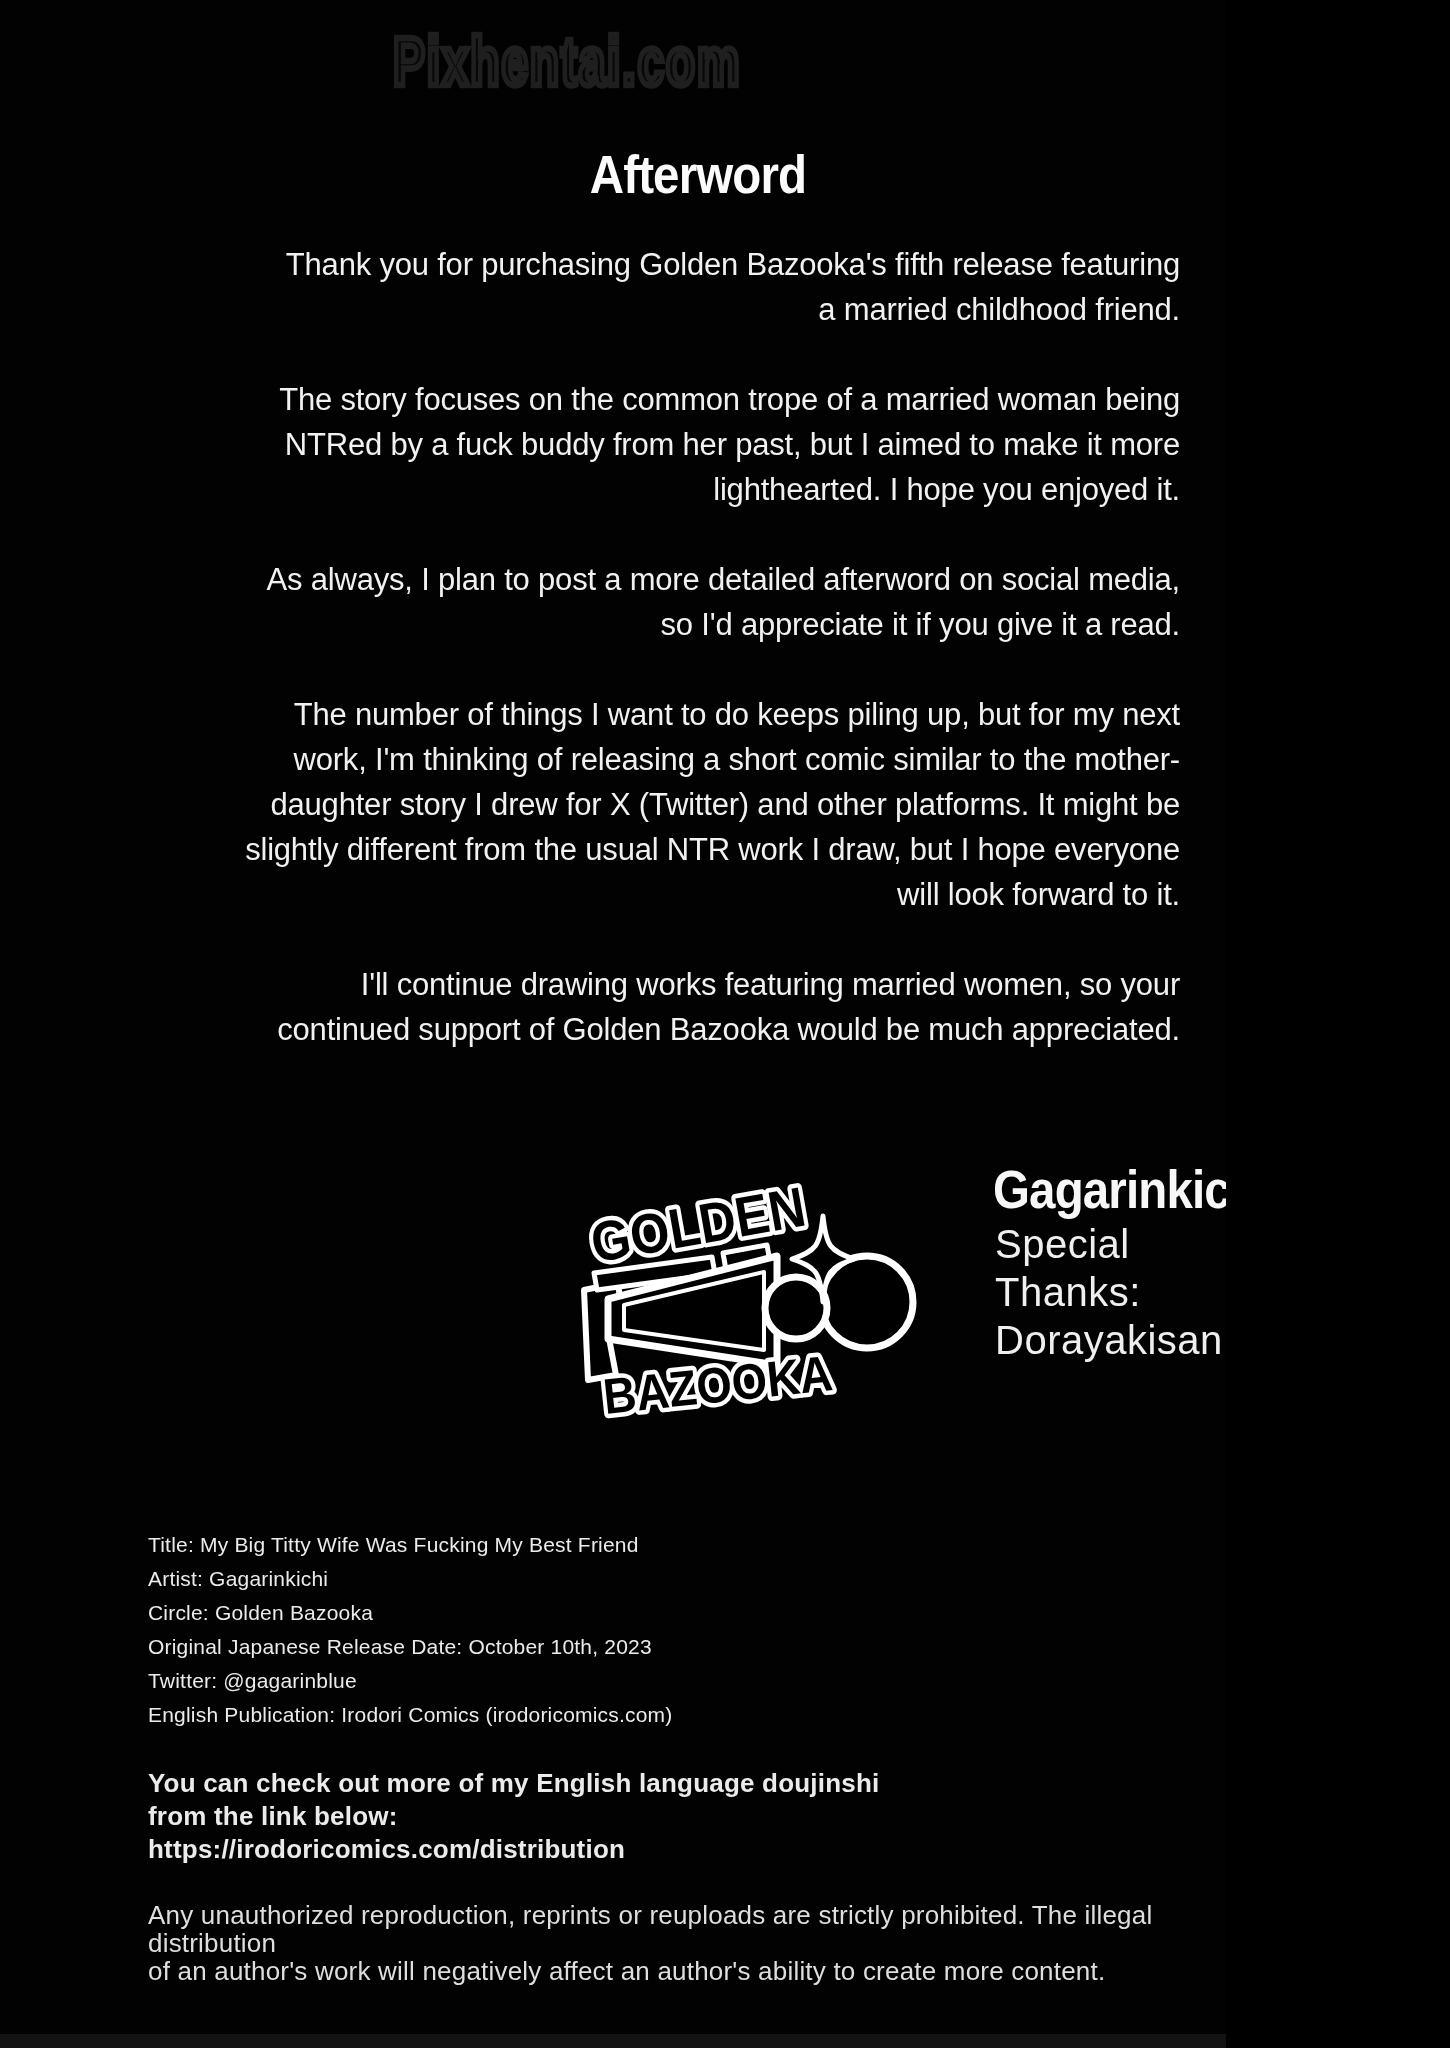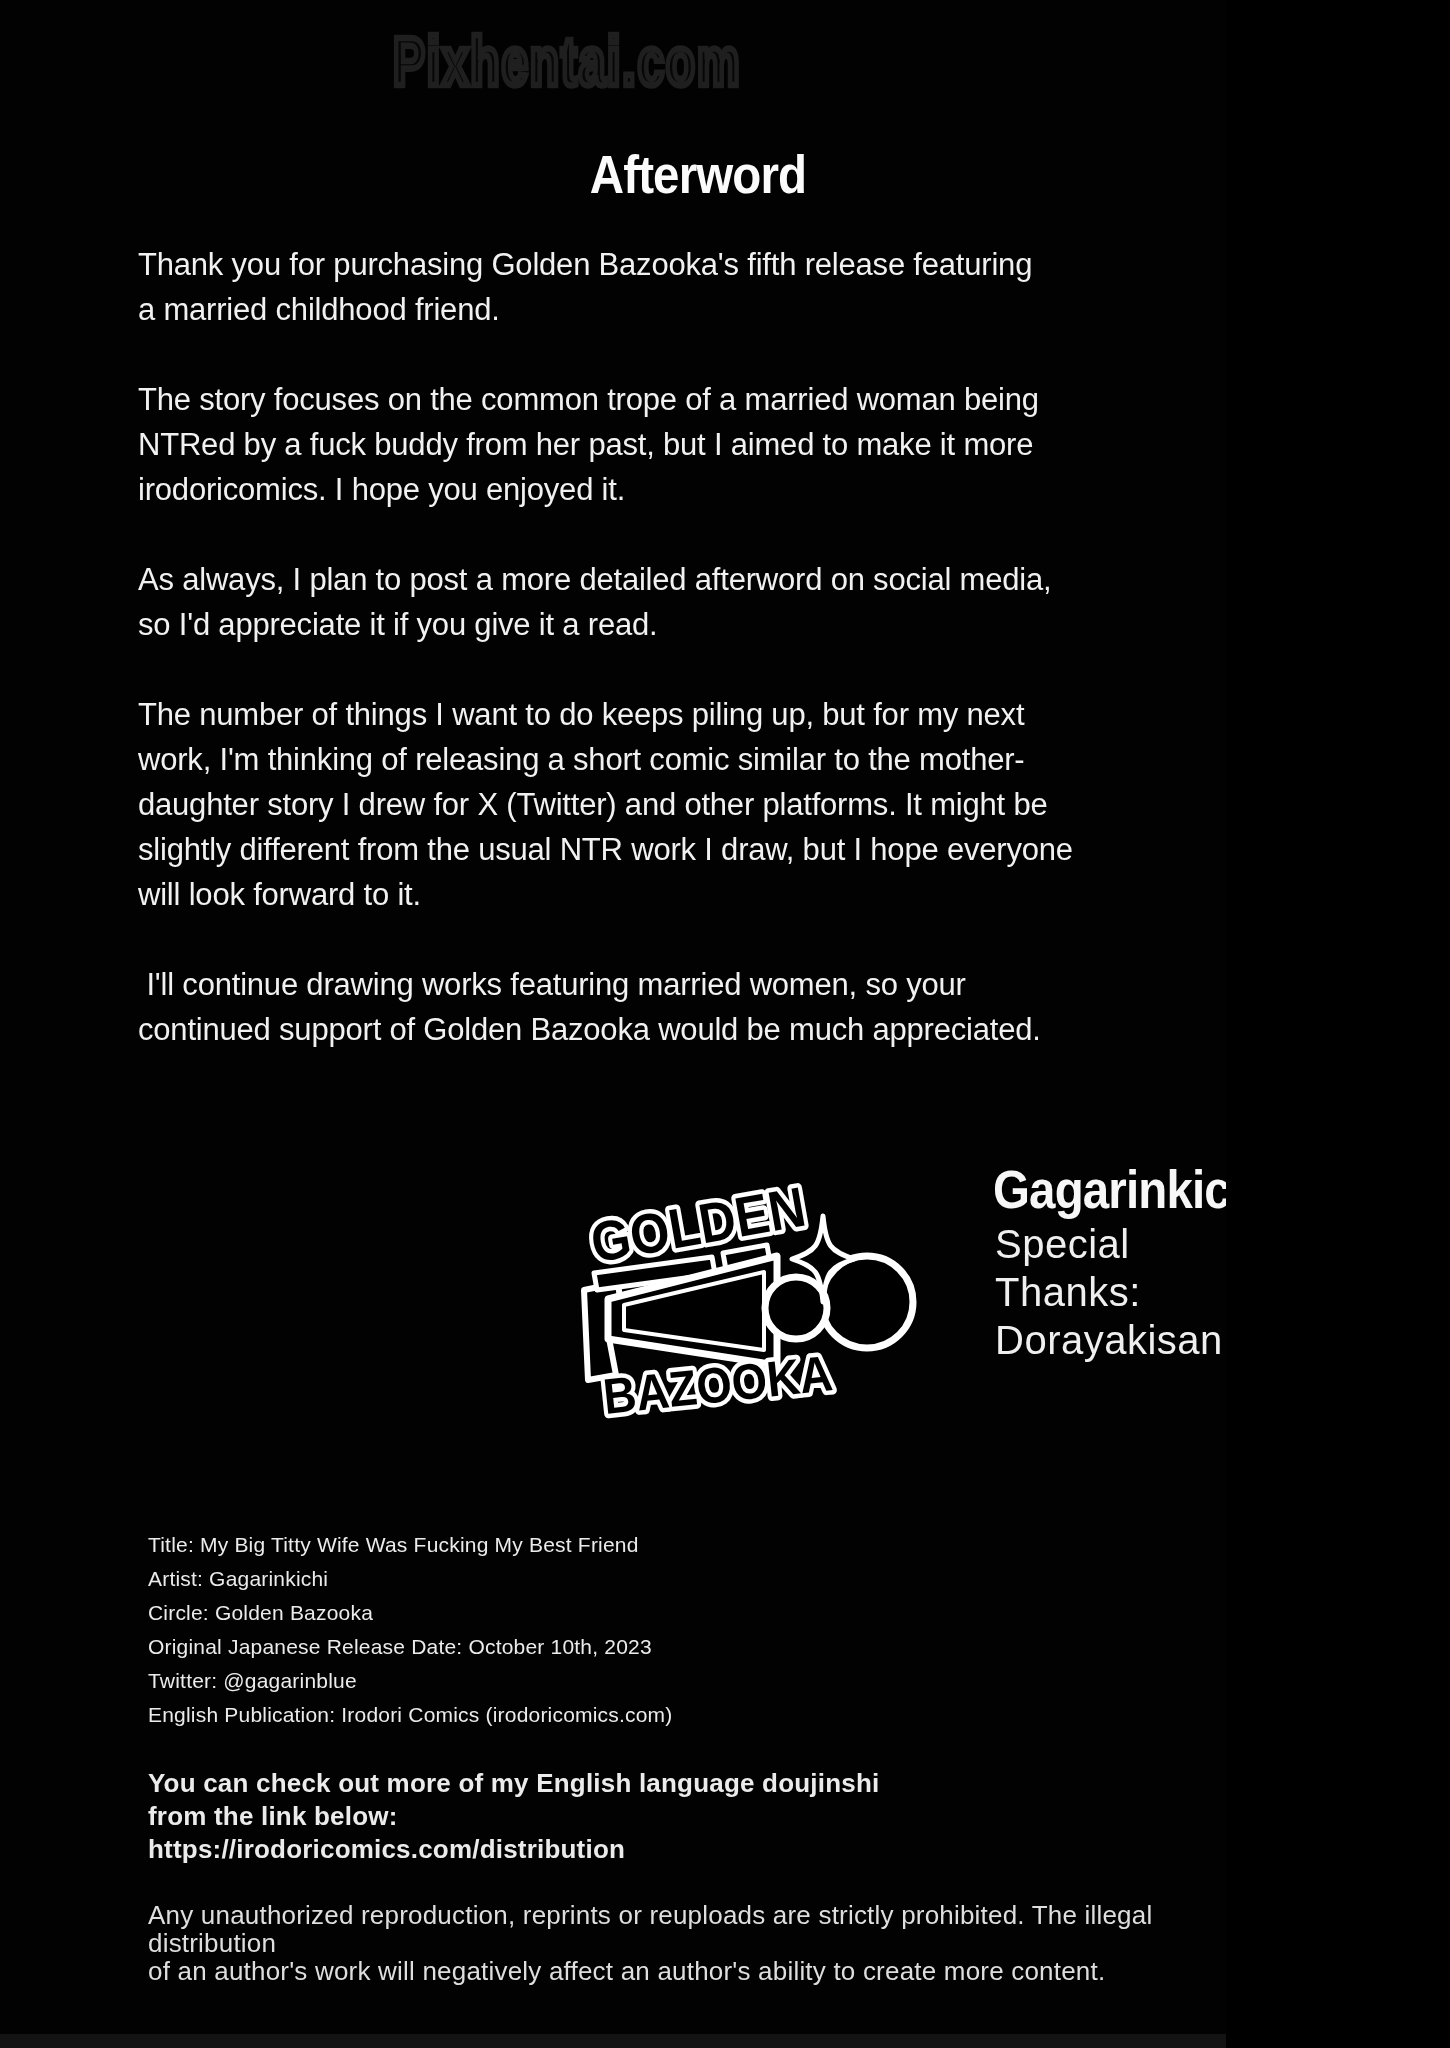--- a/index.html
+++ b/index.html
@@ -23,21 +23,21 @@
     text-align:center;
     font-size:54px;font-weight:bold;letter-spacing:-1px;
     color:#fbfbfb;
     transform:scaleX(0.88);transform-origin:center top;
   }
   .body-text{
     position:absolute;left:130px;top:242px;width:1050px;
     font-size:31px;line-height:45px;color:#f1f1f1;
     letter-spacing:-0.2px;
   }
-  .body-text p{margin:0 0 45px 8px;white-space:pre-wrap;}
+  .body-text p{margin:0 0 45px 0;white-space:pre-wrap;text-align:right;}
   .lines{white-space:pre-wrap;}
   .logo{position:absolute;left:570px;top:1172px;}
   .logo text{
     font-family:"Liberation Sans", sans-serif;font-weight:900;
     fill:#000;stroke:#fff;paint-order:stroke;stroke-linejoin:round;
   }
   .artist-name{
     position:absolute;left:993px;top:1158px;
     font-size:54px;font-weight:bold;letter-spacing:-1px;
     color:#f7f7f7;
@@ -77,21 +77,21 @@
 
   <div class="watermark">Pixhentai.com</div>
 
   <div class="page-title">Afterword</div>
 
   <div class="body-text">
     <p>Thank you for purchasing Golden Bazooka's fifth release featuring
 a married childhood friend.</p>
     <p>The story focuses on the common trope of a married woman being
 NTRed by a fuck buddy from her past, but I aimed to make it more
-irodoricomics. I hope you enjoyed it.</p>
+lighthearted. I hope you enjoyed it.</p>
     <p>As always, I plan to post a more detailed afterword on social media,
 so I'd appreciate it if you give it a read.</p>
     <p>The number of things I want to do keeps piling up, but for my next
 work, I'm thinking of releasing a short comic similar to the mother-
 daughter story I drew for X (Twitter) and other platforms. It might be
 slightly different from the usual NTR work I draw, but I hope everyone
 will look forward to it.</p>
     <p> I'll continue drawing works featuring married women, so your
 continued support of Golden Bazooka would be much appreciated.</p>
   </div>

